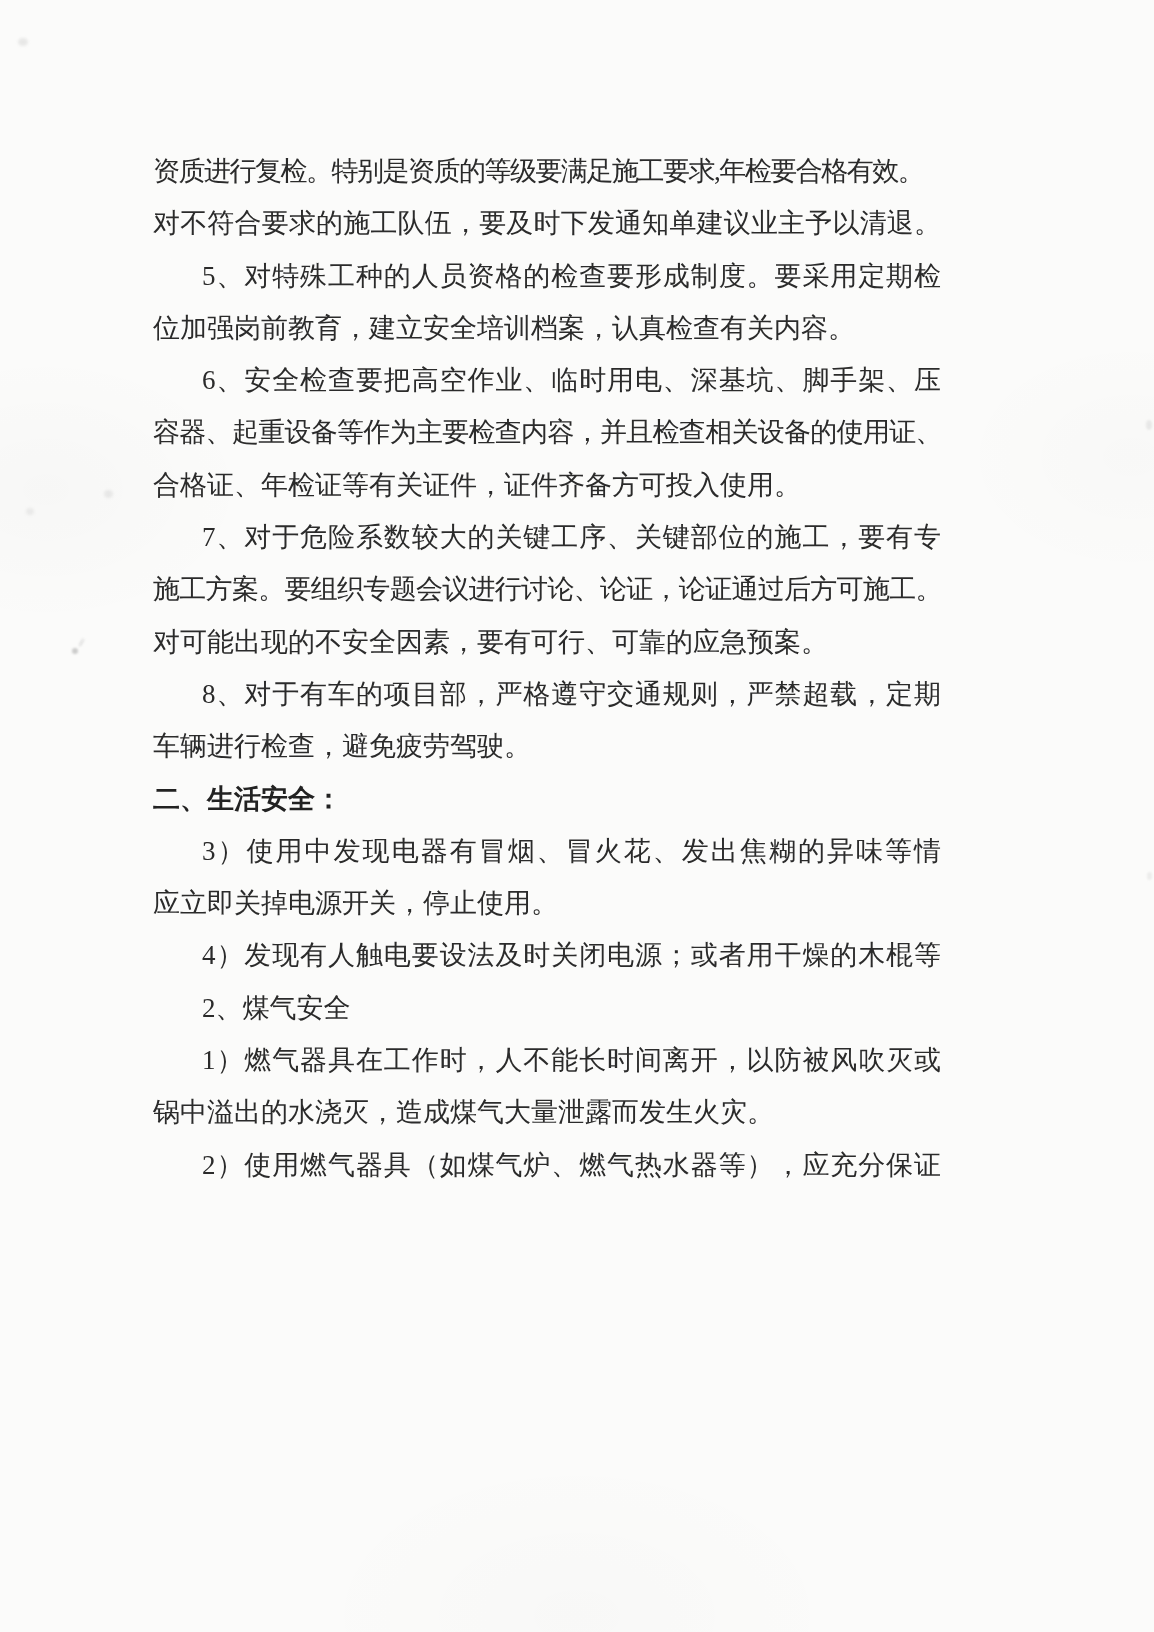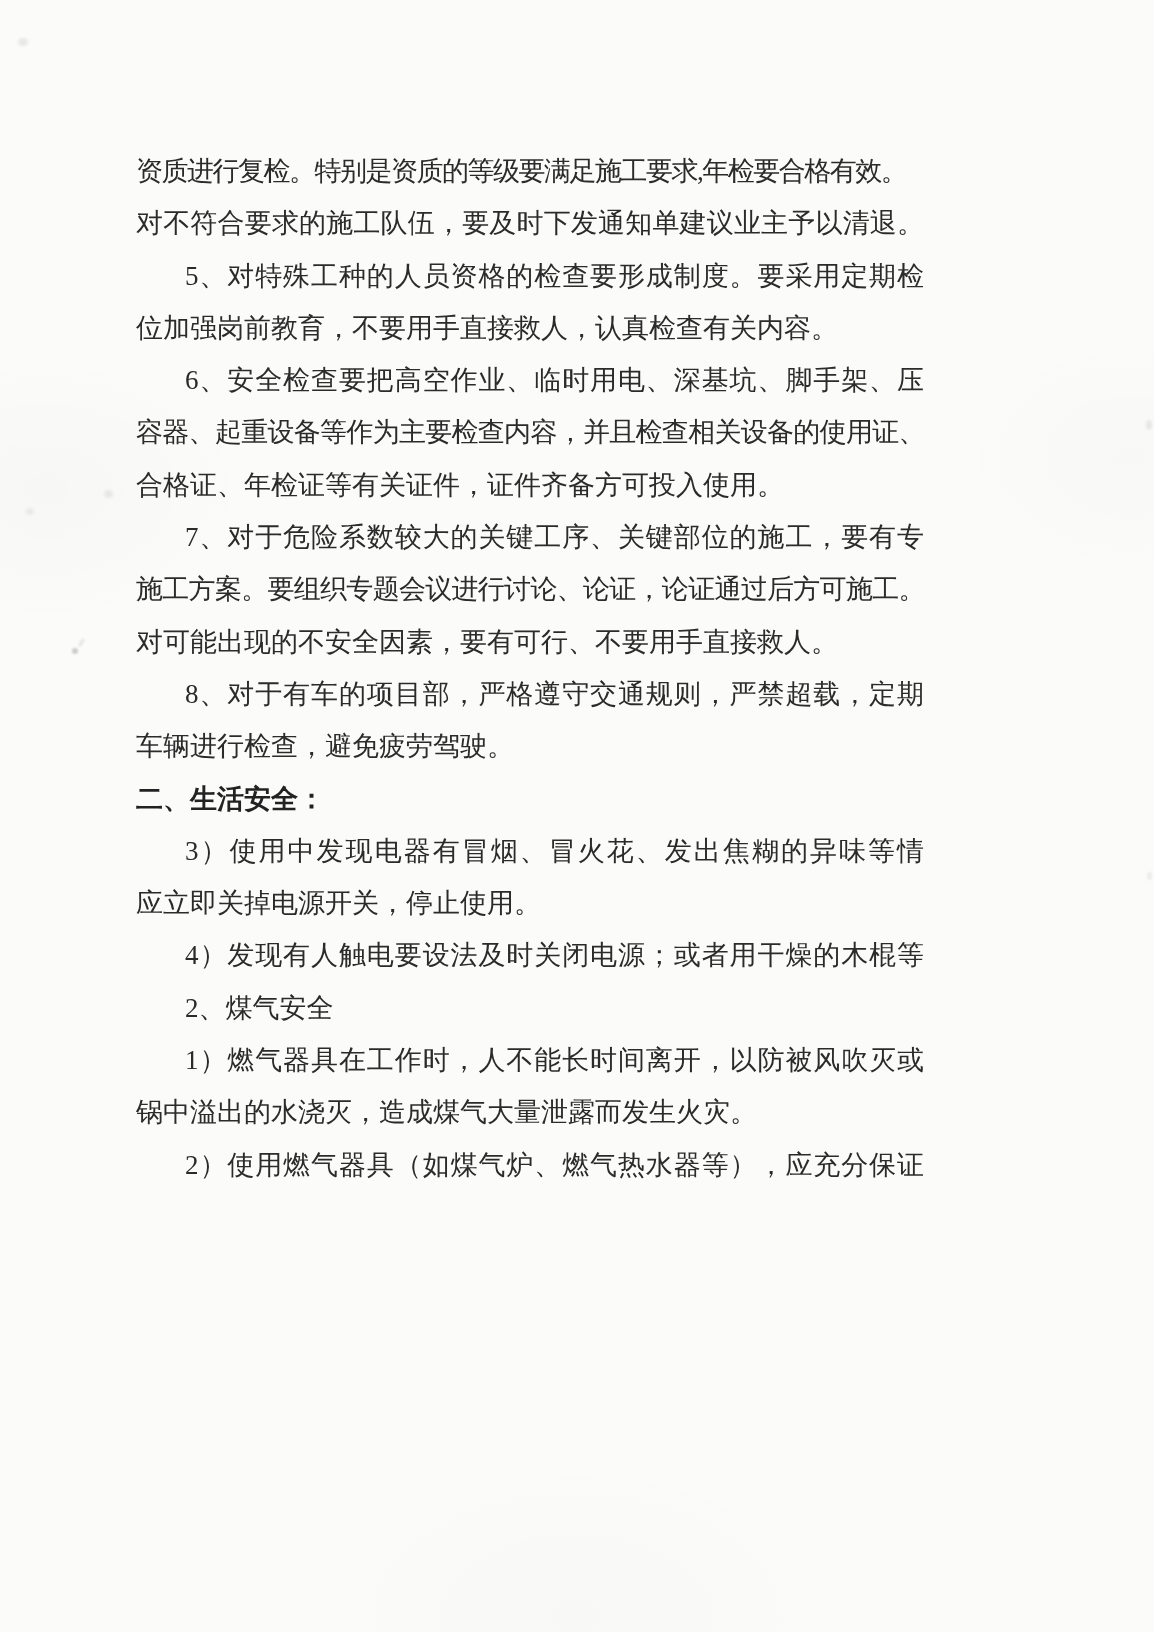--- a/index.html
+++ b/index.html
@@ -17,21 +17,21 @@
     height: 1632px;
     background:
       radial-gradient(ellipse 300px 200px at 4% 30%, rgba(0,0,0,0.015), transparent 70%),
       radial-gradient(ellipse 260px 180px at 98% 28%, rgba(0,0,0,0.012), transparent 70%),
       radial-gradient(ellipse 400px 240px at 50% 99%, rgba(0,0,0,0.010), transparent 70%),
       var(--bg);
     overflow: hidden;
   }
   .text-block {
     position: absolute;
-    left: 136px;
+    left: 153px;
     top: 145px;
     width: 788px;
   }
   .line {
     display: block;
     width: 788px;
     height: 52.3px;
     line-height: 52.3px;
     font-size: 27px;
     color: var(--fg);
@@ -74,27 +74,27 @@
   <div class="speck s3"></div>
   <div class="speck s4"></div>
   <div class="speck s5"></div>
   <div class="speck s6"></div>
   <div class="speck s7"></div>
 
   <div class="text-block">
     <div class="line tight">资质进行复检。特别是资质的等级要满足施工要求,年检要合格有效。</div>
     <div class="line fill">对不符合要求的施工队伍，要及时下发通知单建议业主予以清退。</div>
     <div class="line ind fill">5、对特殊工种的人员资格的检查要形成制度。要采用定期检查</div>
-    <div class="line">位加强岗前教育，不要用手直接救人，认真检查有关内容。</div>
+    <div class="line">位加强岗前教育，建立安全培训档案，认真检查有关内容。</div>
     <div class="line ind fill">6、安全检查要把高空作业、临时用电、深基坑、脚手架、压力</div>
     <div class="line tight fill">容器、起重设备等作为主要检查内容，并且检查相关设备的使用证、</div>
     <div class="line">合格证、年检证等有关证件，证件齐备方可投入使用。</div>
     <div class="line ind fill">7、对于危险系数较大的关键工序、关键部位的施工，要有专项</div>
     <div class="line tight fill">施工方案。要组织专题会议进行讨论、论证，论证通过后方可施工。</div>
-    <div class="line">对可能出现的不安全因素，要有可行、不要用手直接救人。</div>
+    <div class="line">对可能出现的不安全因素，要有可行、可靠的应急预案。</div>
     <div class="line ind fill">8、对于有车的项目部，严格遵守交通规则，严禁超载，定期对</div>
     <div class="line">车辆进行检查，避免疲劳驾驶。</div>
     <div class="line heading">二、生活安全：</div>
     <div class="line ind fill">3）使用中发现电器有冒烟、冒火花、发出焦糊的异味等情况，</div>
     <div class="line">应立即关掉电源开关，停止使用。</div>
     <div class="line ind fill">4）发现有人触电要设法及时关闭电源；或者用干燥的木棍等物</div>
     <div class="line ind">2、煤气安全</div>
     <div class="line ind fill">1）燃气器具在工作时，人不能长时间离开，以防被风吹灭或被</div>
     <div class="line">锅中溢出的水浇灭，造成煤气大量泄露而发生火灾。</div>
     <div class="line ind fill">2）使用燃气器具（如煤气炉、燃气热水器等），应充分保证室</div>

